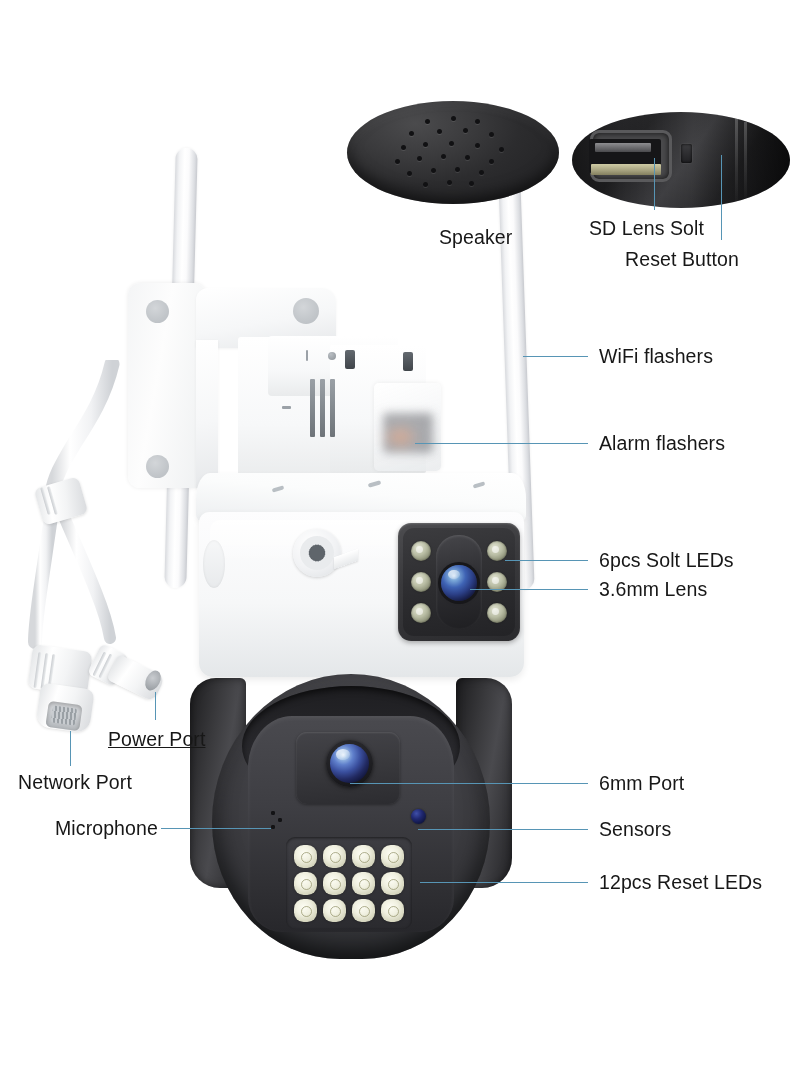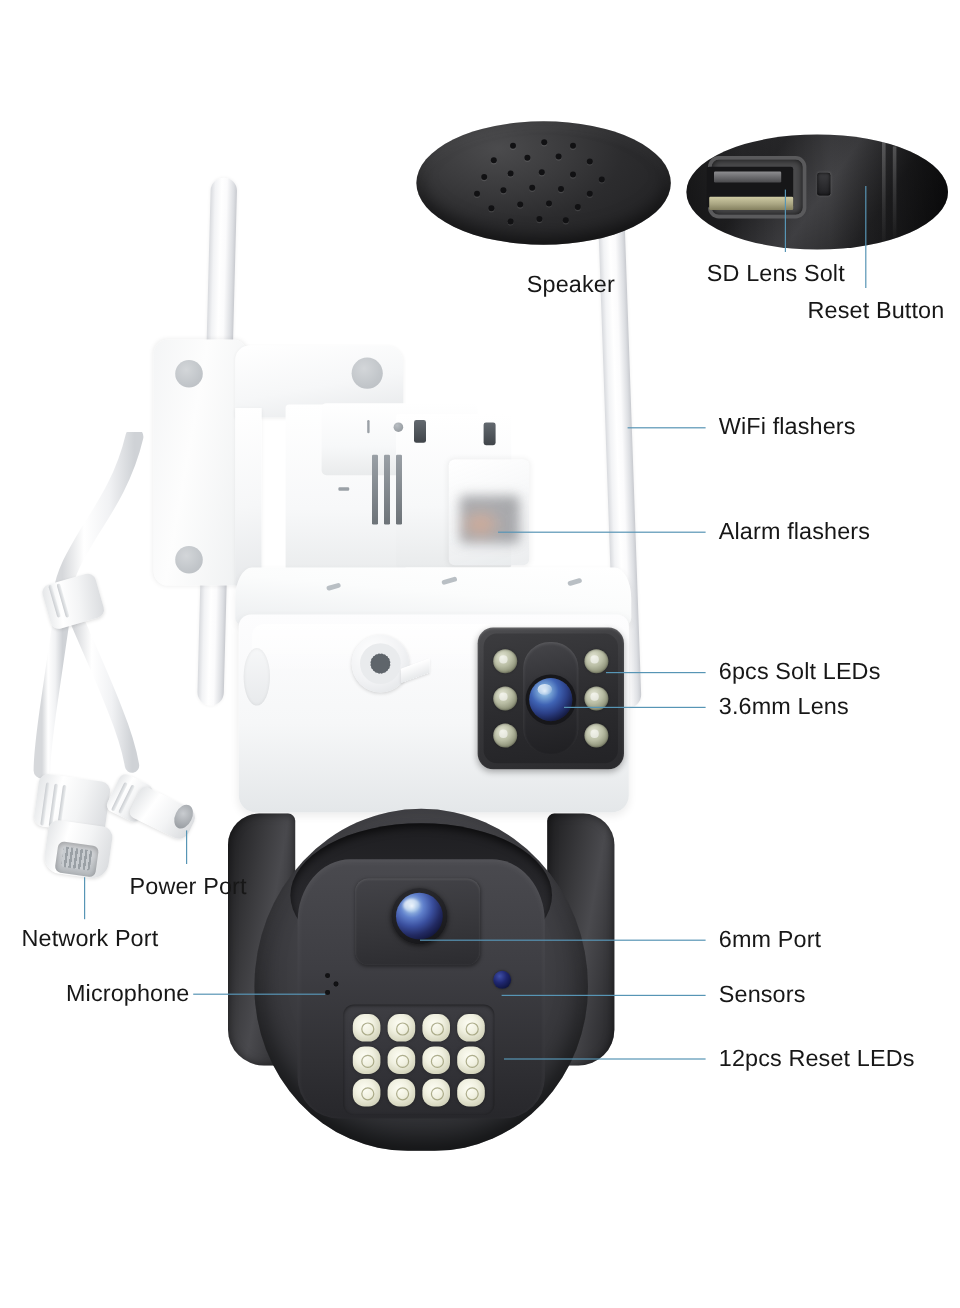--- a/index.html
+++ b/index.html
@@ -589,35 +589,35 @@
   <div class="lead-v" style="left:155px; top:692px; height:28px;"></div>
 
   <div class="lead-v" style="left:70px; top:731px; height:35px;"></div>
 
   <div class="lead-h" style="left:161px; top:828px; width:110px;"></div>
 
   <div class="label" style="left:439px; top:228px;">Speaker</div>
 
   <div class="label" style="left:589px; top:219px;">SD Lens Solt</div>
 
-  <div class="label" style="left:625px; top:250px;margin-left:48px;">Reset Button</div>
+  <div class="label" style="left:625px; top:250px;">Reset Button</div>
 
   <div class="label" style="left:599px; top:347px;">WiFi flashers</div>
 
   <div class="label" style="left:599px; top:434px;">Alarm flashers</div>
 
   <div class="label" style="left:599px; top:551px;">6pcs Solt LEDs</div>
 
   <div class="label" style="left:599px; top:580px;">3.6mm Lens</div>
 
   <div class="label" style="left:599px; top:774px;">6mm Port</div>
 
   <div class="label" style="left:599px; top:820px;text-align:center;">Sensors</div>
 
   <div class="label" style="left:599px; top:873px;">12pcs Reset LEDs</div>
 
-  <div class="label" style="left:108px; top:730px;">Power Port</div>
+  <div class="label" style="left:108px; top:730px;text-decoration:underline;">Power Port</div>
 
   <div class="label" style="left:18px; top:773px;">Network Port</div>
 
   <div class="label" style="left:55px; top:819px;">Microphone</div>
 
 </div>
 
 </body></html>

